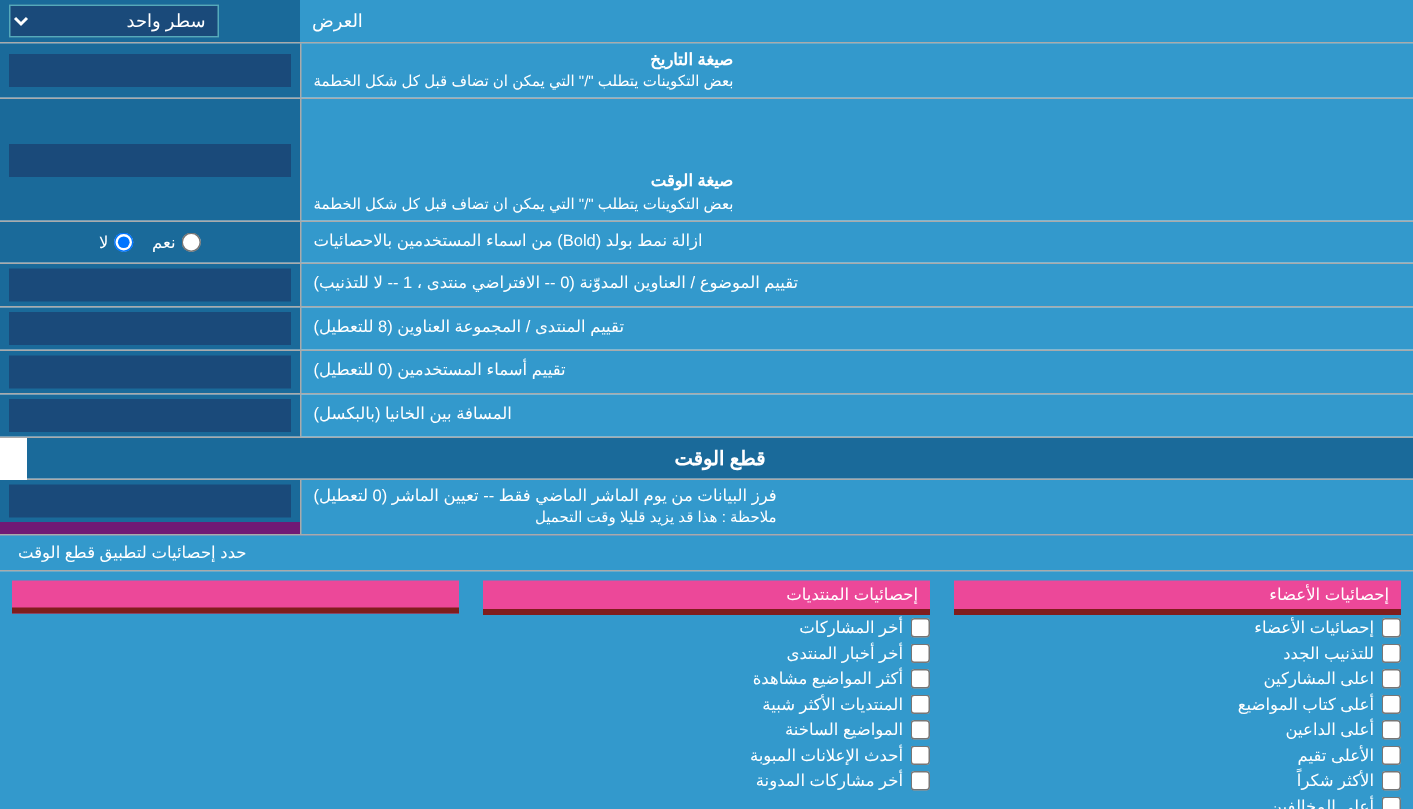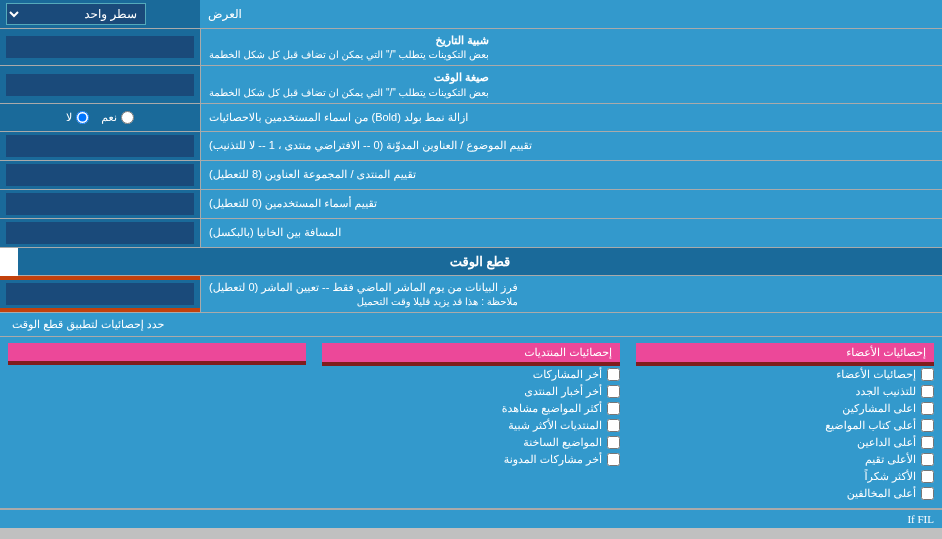--- a/index.html
+++ b/index.html
@@ -86,24 +86,24 @@
       color: #fff;
       font-weight: bold;
       font-size: 13px;
       padding: 5px 10px;
       display: flex;
       align-items: center;
       justify-content: center;
     }
     
     .stats-row {
-      background: #c2410c;
+      background: #701a75;
       display: flex;
       min-height: 30px;
-      align-items: center;
+      align-items: flex-start;
       border-bottom: 1px solid #aaa;
     }
     .stats-input-cell {
       background: #1a6a9a;
       display: flex;
       align-items: center;
       justify-content: center;
       padding: 3px 6px;
       width: 200px;
       min-width: 200px;
@@ -220,33 +220,33 @@
         <option>سطر واحد</option>
         <option>سطرين</option>
         <option>ثلاثة أسطر</option>
       </select>
     </div>
   </div>
 
   <div class="row">
     <div class="label-cell">
       <div>
-        <div style="font-weight:bold;">شبية التاريخ</div>
+        <div style="font-weight:bold;">صيغة التاريخ</div>
         <div class="note-small">بعض التكوينات يتطلب "/" التي يمكن ان تضاف قبل كل شكل الخطمة</div>
       </div>
     </div>
     <div class="input-cell">
       <input type="text" style="">
     </div>
   </div>
 
   <div class="row">
     <div class="label-cell">
       <div>
-        <div style="font-weight:bold;">صيغة الوقت</div>
+        <div style="font-weight:bold;margin-top:44px;">صيغة الوقت</div>
         <div class="note-small">بعض التكوينات يتطلب "/" التي يمكن ان تضاف قبل كل شكل الخطمة</div>
       </div>
     </div>
     <div class="input-cell">
       <input type="text" style="">
     </div>
   </div>
 
   <div class="row">
     <div class="label-cell">
@@ -368,20 +368,24 @@
         <div class="checkbox-item">
           <input type="checkbox" style="">
           <span>المنتديات الأكثر شبية</span>
         </div>
         <div class="checkbox-item">
           <input type="checkbox" style="">
           <span>المواضيع الساخنة</span>
         </div>
         <div class="checkbox-item">
           <input type="checkbox" style="">
+          <span>أحدث الإعلانات المبوبة</span>
+        </div>
+        <div class="checkbox-item">
+          <input type="checkbox" style="">
           <span>أخر مشاركات المدونة</span>
         </div>
       </div>
 
       <div class="checkboxes-col">
         <div class="checkboxes-header">&nbsp;</div>
       </div>
 
     </div>
   </div>

